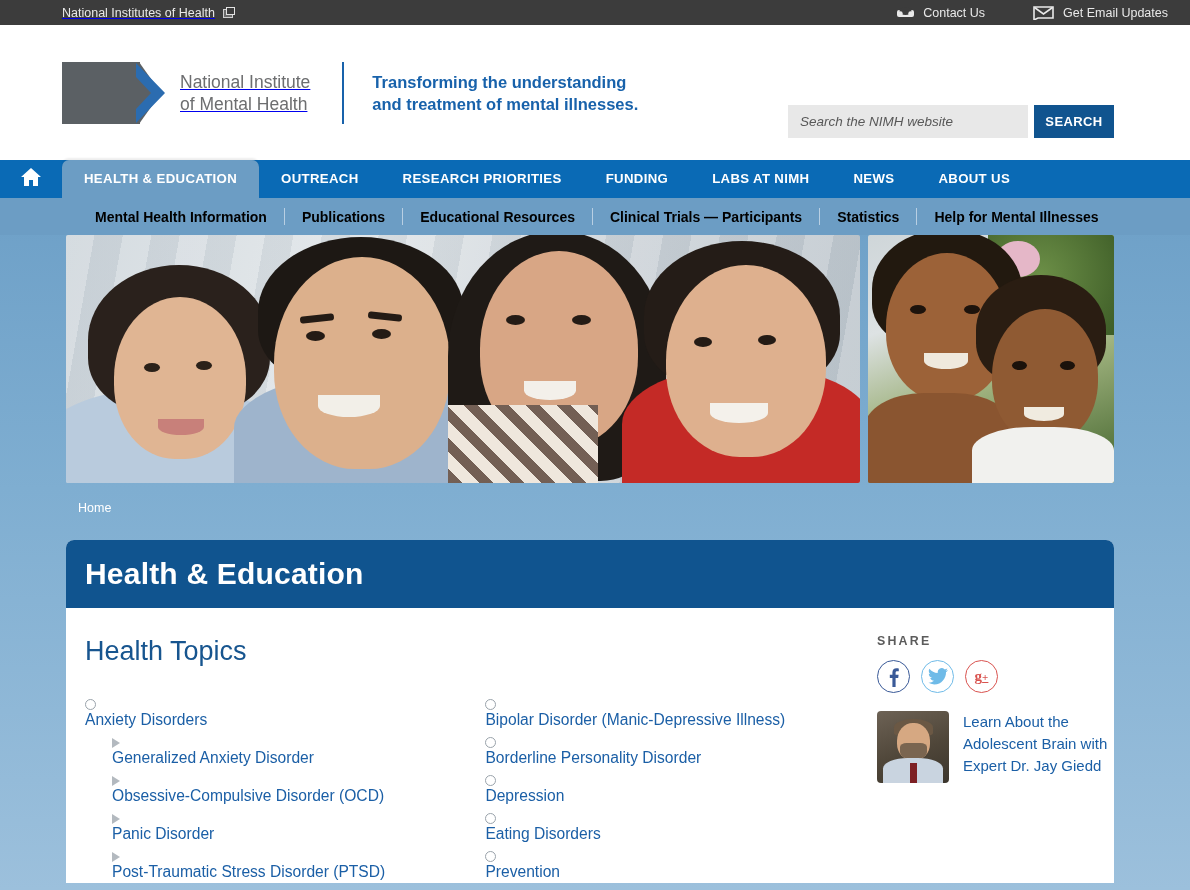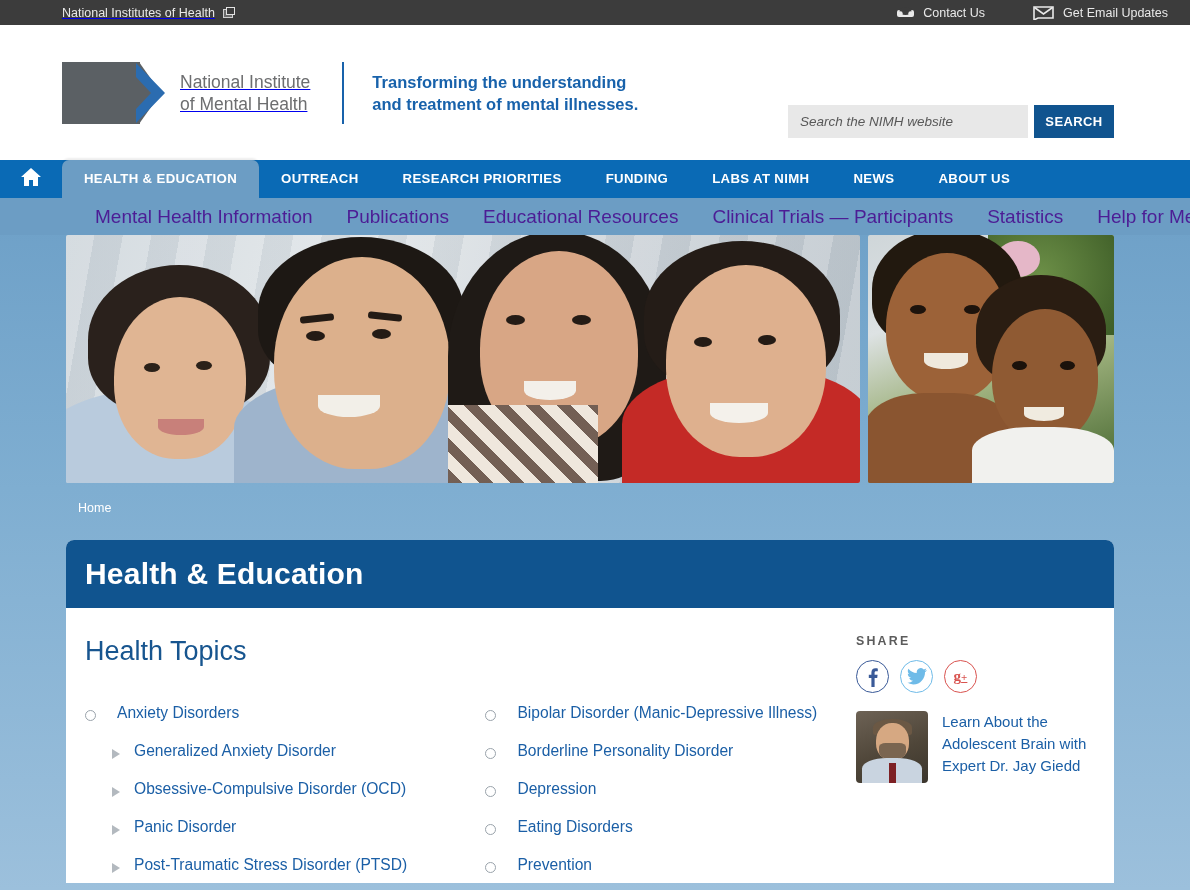--- a/index.html
+++ b/index.html
@@ -156,21 +156,21 @@
     color: #ffffff;
     box-shadow: 0 -2px 2px rgba(0,0,0,0.07);
   }
   .subnav {
     background: #6c9dc4;
     height: 37px;
     display: flex; align-items: center;
     padding-left: 78px;
   }
   .sub-item {
-    color: #4c1d95; font-size: 19px; font-weight: normal;
+    color: #000000; font-size: 14px; font-weight: bold;
     text-decoration: none; padding: 0 17px;
     white-space: nowrap;
     line-height: 14px;
   }
   .sub-sep { width: 1px; height: 17px; background: #b8cfe3; }
 
   
   .hero {
     margin: 0 auto; width: 1190px; height: 253px;
     position: relative; overflow: hidden;
@@ -224,34 +224,35 @@
   }
   .card-head {
     background: #10548f; height: 68px;
     display: flex; align-items: center;
     padding-left: 19px;
   }
   .card-head h1 {
     margin: 0; color: #ffffff;
     font-size: 30px; font-weight: bold; letter-spacing: 0.2px;
   }
-  .card-body { display: flex; padding: 0 0 0 0; }
+  .card-body { display: flex; padding: 0 0 0 0; gap: 21px; }
   .main-col { width: 790px; padding: 22px 0 0 19px; }
   .side-col { width: 258px; padding: 26px 0 0 0; }
 
   .section-title {
     color: #17558f; font-size: 27px; font-weight: normal;
     margin: 6px 0 26px 0; letter-spacing: 0px;
   }
   .topics { display: flex; }
   .topic-col { width: 402px; }
   .topic-col.right { width: 372px; }
   .topic-row {
-    display: flex; align-items: center;
+    display: flex; align-items: flex-start;
     min-height: 38px;
+    flex-direction: column;
   }
   .ring {
     width: 11px; height: 11px; border: 1.6px solid #9aa3ab;
     border-radius: 50%; flex: none; margin-top: 6px; margin-right: 21px;
     background: transparent;
   }
   .tri-bullet {
     width: 0; height: 0; flex: none;
     border-top: 5.5px solid transparent;
     border-bottom: 5.5px solid transparent;

